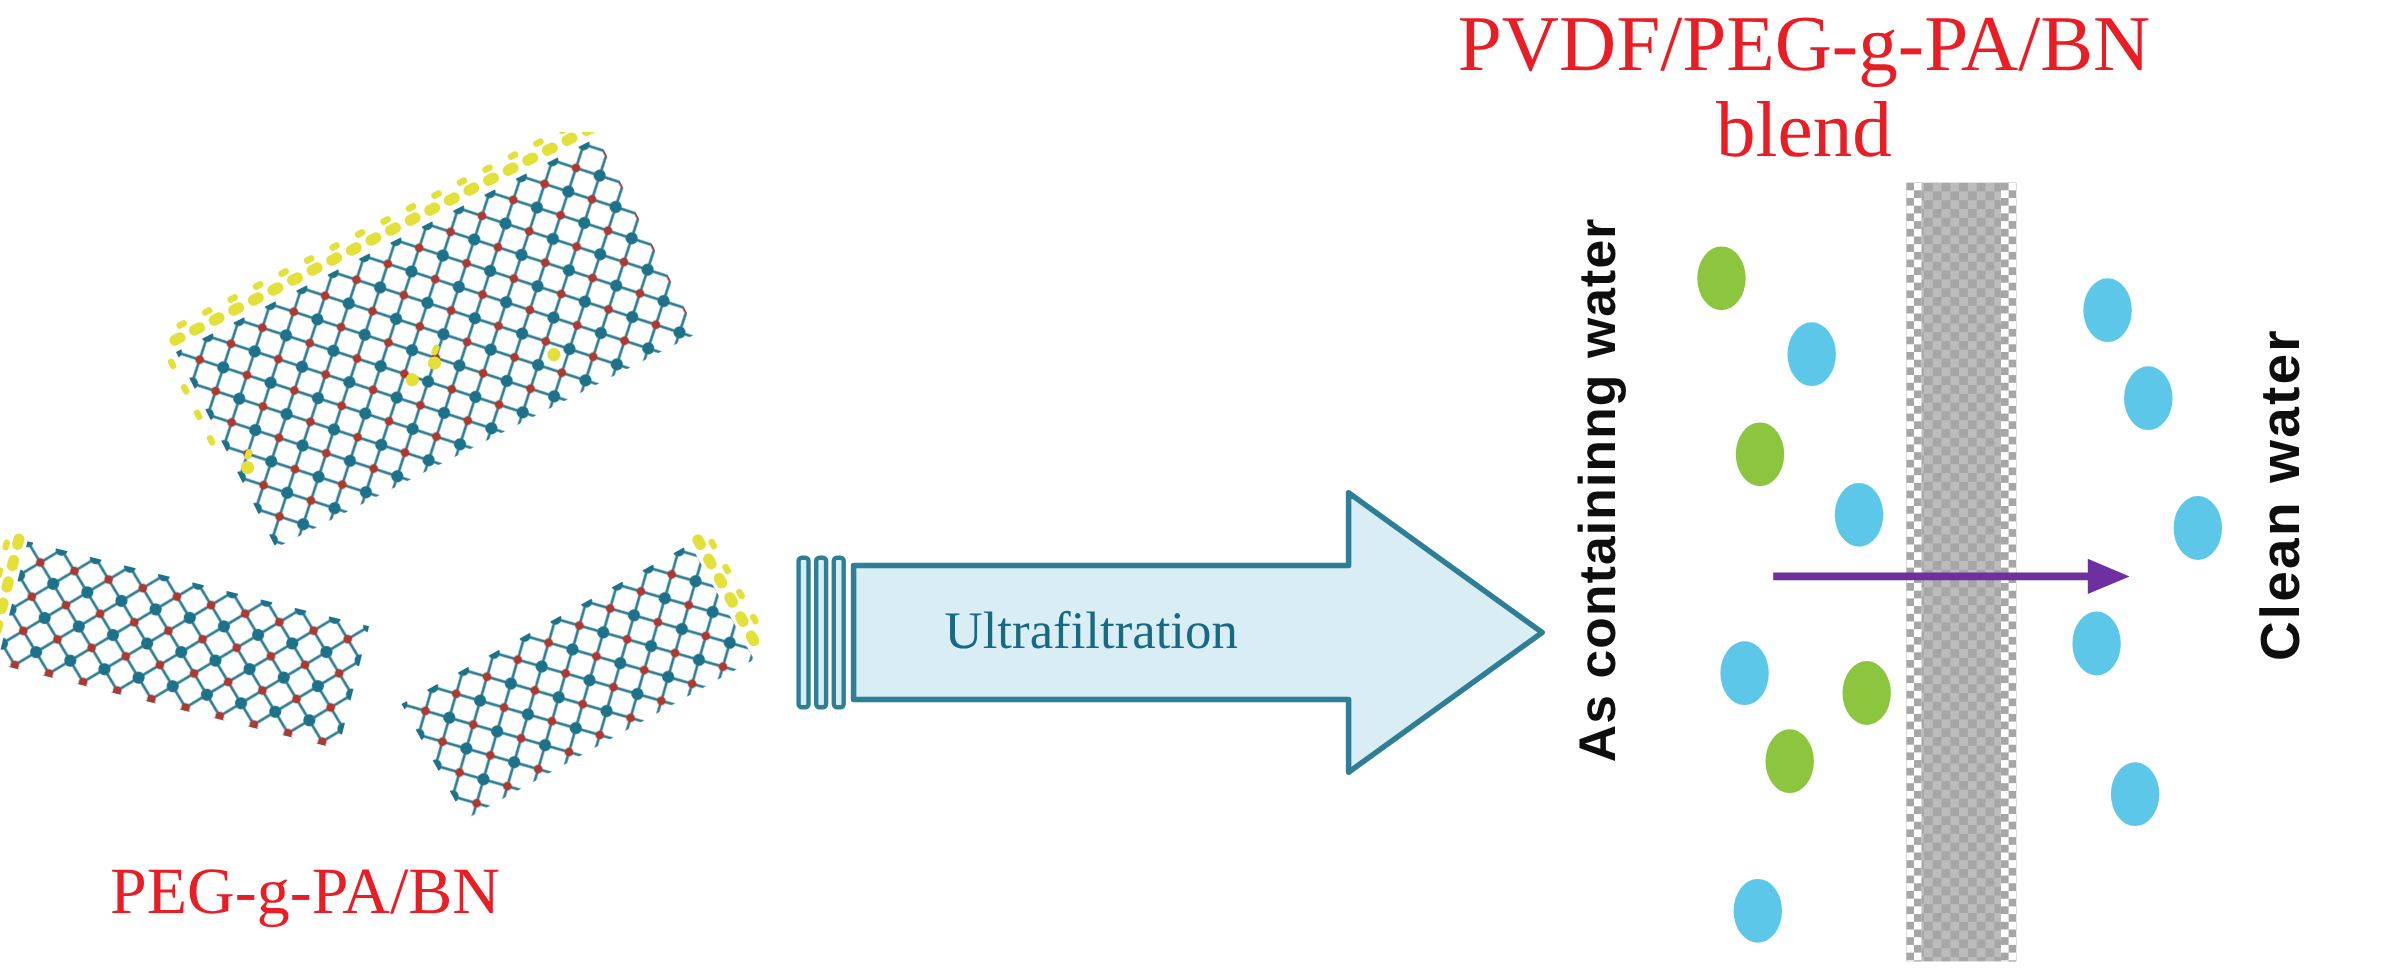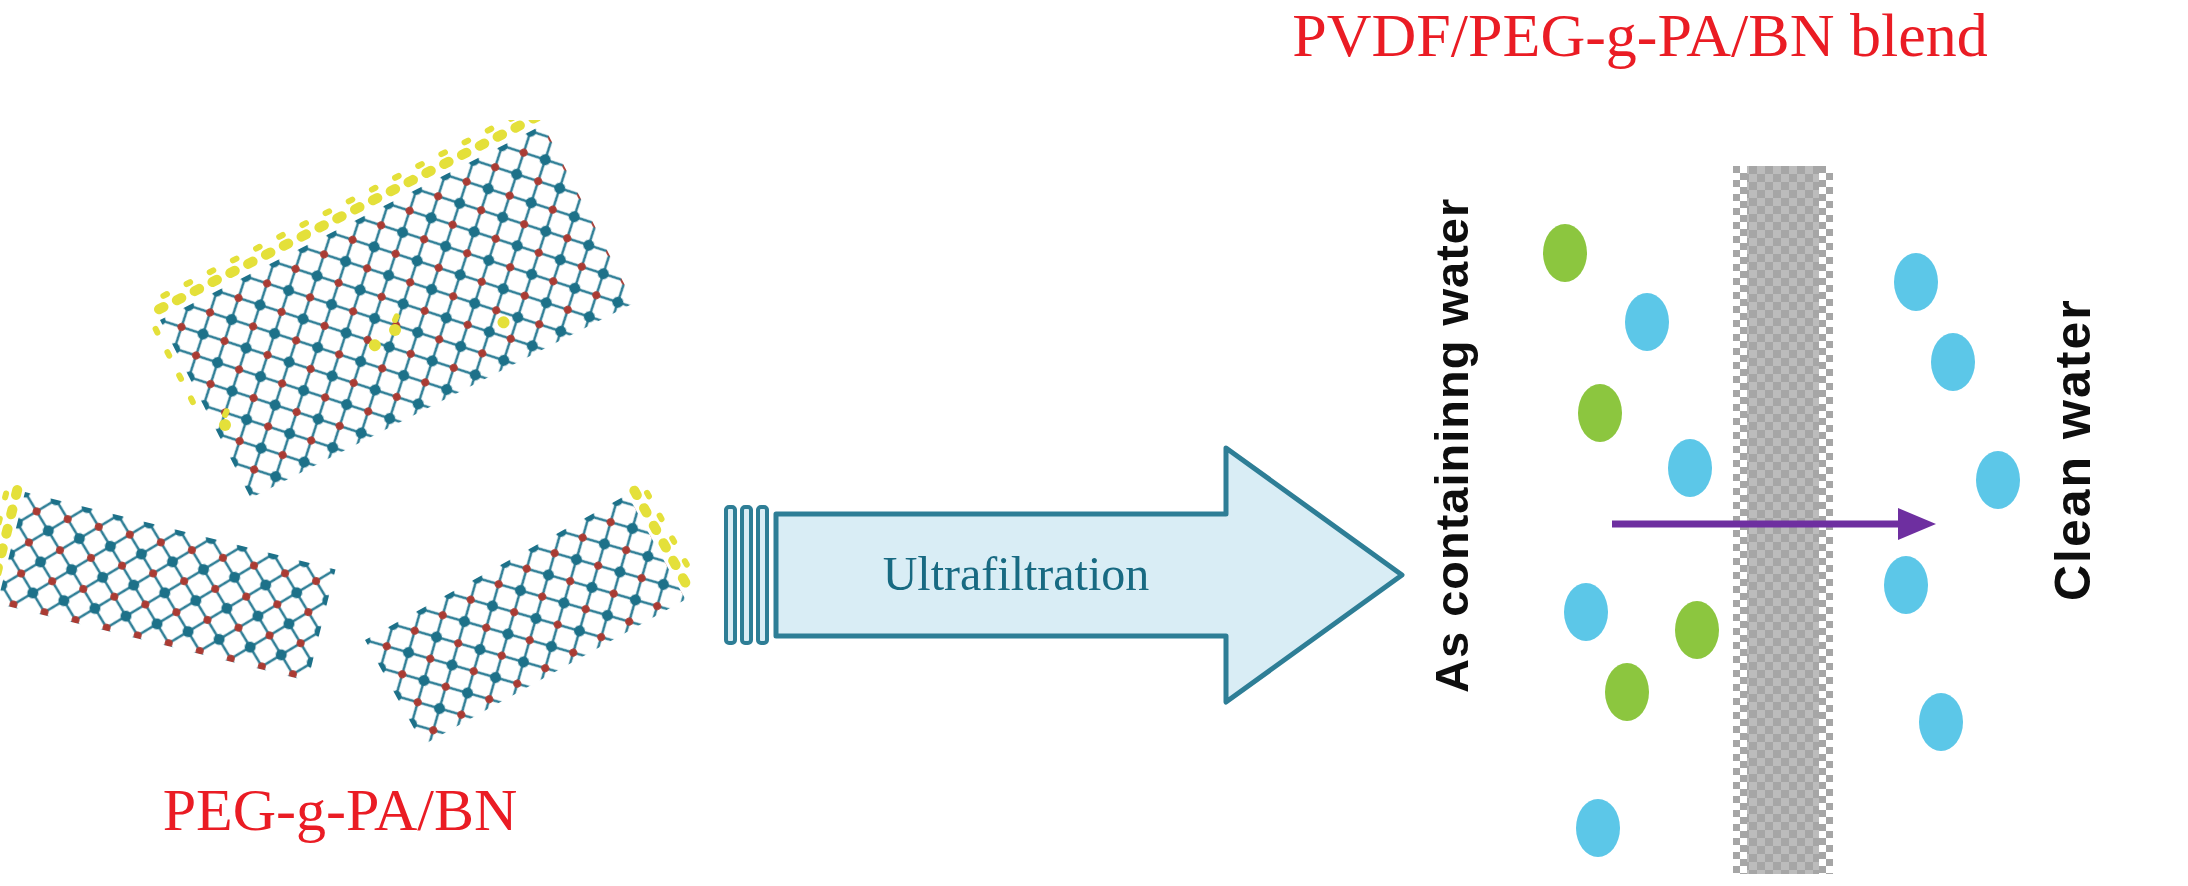--- a/index.html
+++ b/index.html
@@ -3,30 +3,30 @@
 <meta charset="utf-8">
 <style>
   html,body{margin:0;padding:0;background:#fff;}
   .canvas{
     position:relative;width:2188px;height:886px;background:#fff;overflow:hidden;
     font-family:"Liberation Serif",serif;
   }
   
   .title{
     position:absolute;left:1240px;top:2px;width:800px;text-align:center;
-    color:var(--red,#ea1c24);font-size:62px;line-height:1.08;z-index:3;
+    color:var(--red,#ea1c24);font-size:72px;line-height:1.08;z-index:3;
     font-family:"Liberation Serif",serif;
   }
   .title span{display:block;}
   .left-label{
-    position:absolute;left:100px;top:776px;width:480px;text-align:center;
+    position:absolute;left:100px;top:776px;width:480px;
     color:var(--red,#ea1c24);font-size:60px;z-index:3;
   }
   .process-label{
-    position:absolute;left:796px;top:548px;width:440px;text-align:center;
+    position:absolute;left:772px;top:548px;width:440px;text-align:center;
     color:var(--teal-dark,#186a82);font-size:48px;line-height:52px;z-index:3;
   }
   .vtext{
     position:absolute;writing-mode:vertical-rl;transform:rotate(180deg);
     font-family:"Liberation Sans",sans-serif;font-weight:700;color:#0e0e0e;
     text-align:center;z-index:3;white-space:nowrap;
   }
   .feed{left:1424px;top:160px;height:570px;font-size:47px;letter-spacing:1px;}
   .permeate{left:2044px;top:252px;height:395px;font-size:50px;letter-spacing:2px;}
   

